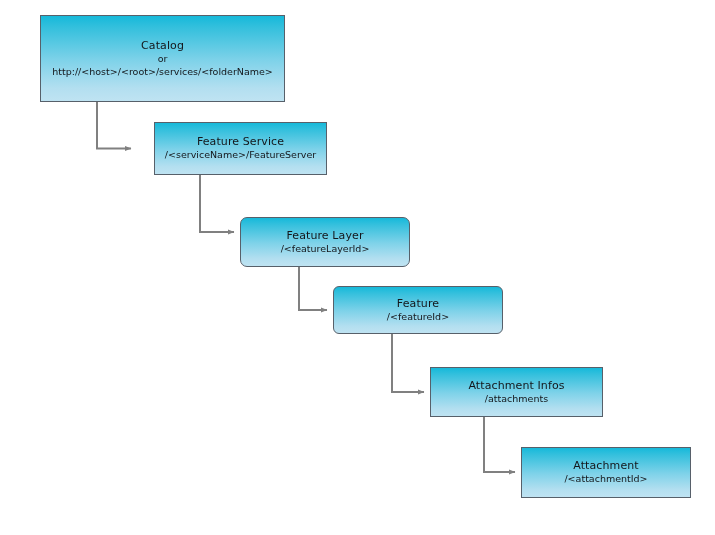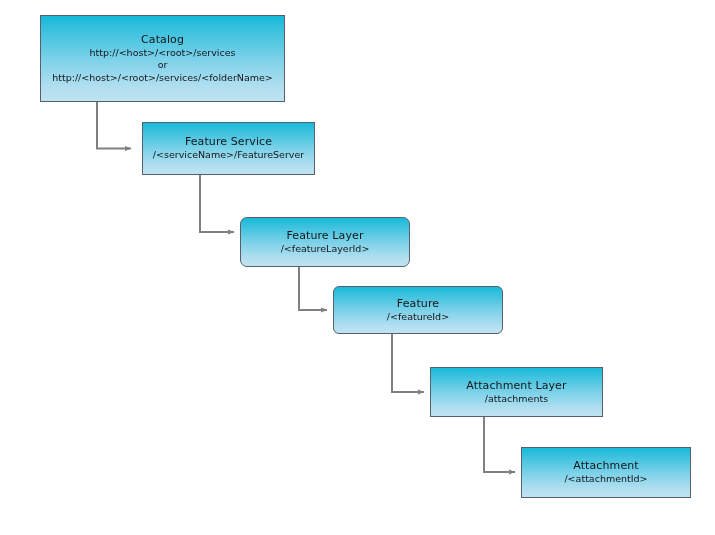--- a/index.html
+++ b/index.html
@@ -46,21 +46,21 @@
     letter-spacing: 0.1px;
     white-space: nowrap;
   }
   .node-sub {
     font-size: 9.5px;
     letter-spacing: 0px;
     white-space: nowrap;
   }
   
   #box-catalog            { left: 40px;  top: 15px;  width: 245px; height: 87px; }
-  #box-feature-service    { left: 142px; top: 122px; width: 173px; height: 53px; }
+  #box-feature-service    { left: 154px; top: 122px; width: 173px; height: 53px; }
   #box-feature-layer      { left: 240px; top: 217px; width: 170px; height: 50px; border-radius: 7px; }
   #box-feature            { left: 333px; top: 286px; width: 170px; height: 48px; border-radius: 6px; }
   #box-attachment-infos   { left: 430px; top: 367px; width: 173px; height: 50px; }
   #box-attachment         { left: 521px; top: 447px; width: 170px; height: 51px; }
 </style>
 </head>
 <body>
 
 <div id="diagram-canvas">
 
@@ -77,42 +77,41 @@
 
     <path d="M299,257 L299,310 L327,310" fill="none" stroke="#808080" stroke-width="2" marker-end="url(#arrowhead)"></path>
 
     <path d="M392,334 L392,392 L424,392" fill="none" stroke="#808080" stroke-width="2" marker-end="url(#arrowhead)"></path>
 
     <path d="M484,417 L484,472 L515,472" fill="none" stroke="#808080" stroke-width="2" marker-end="url(#arrowhead)"></path>
   </svg>
 
   <div class="node-box" id="box-catalog">
     <div class="node-title">Catalog</div>
-    <div class="node-sub">http://&lt;host&gt;/&lt;root&gt;/services</div>
     <div class="node-sub">or</div>
     <div class="node-sub">http://&lt;host&gt;/&lt;root&gt;/services/&lt;folderName&gt;</div>
   </div>
 
   <div class="node-box" id="box-feature-service">
     <div class="node-title">Feature Service</div>
     <div class="node-sub">/&lt;serviceName&gt;/FeatureServer</div>
   </div>
 
   <div class="node-box" id="box-feature-layer">
     <div class="node-title">Feature Layer</div>
     <div class="node-sub">/&lt;featureLayerId&gt;</div>
   </div>
 
   <div class="node-box" id="box-feature">
     <div class="node-title">Feature</div>
     <div class="node-sub">/&lt;featureId&gt;</div>
   </div>
 
   <div class="node-box" id="box-attachment-infos">
-    <div class="node-title">Attachment Layer</div>
+    <div class="node-title">Attachment Infos</div>
     <div class="node-sub">/attachments</div>
   </div>
 
   <div class="node-box" id="box-attachment">
     <div class="node-title">Attachment</div>
     <div class="node-sub">/&lt;attachmentId&gt;</div>
   </div>
 
 </div>
 

